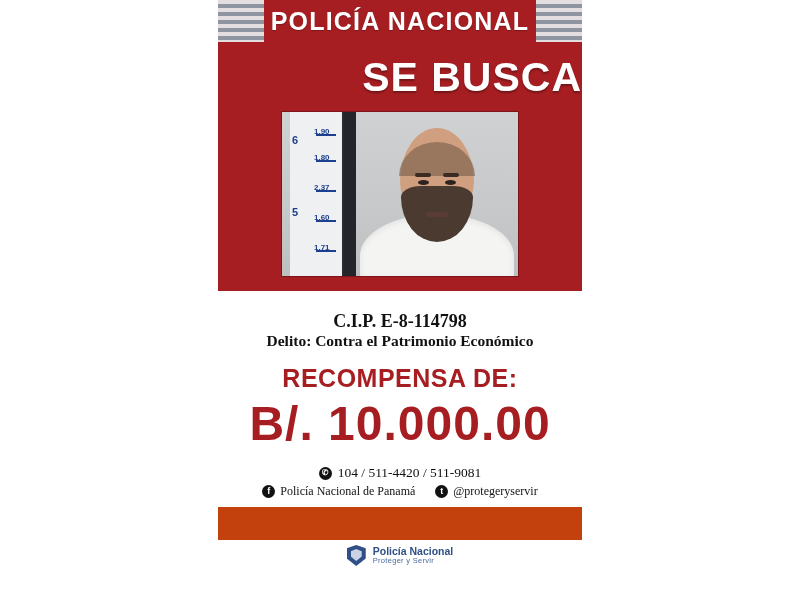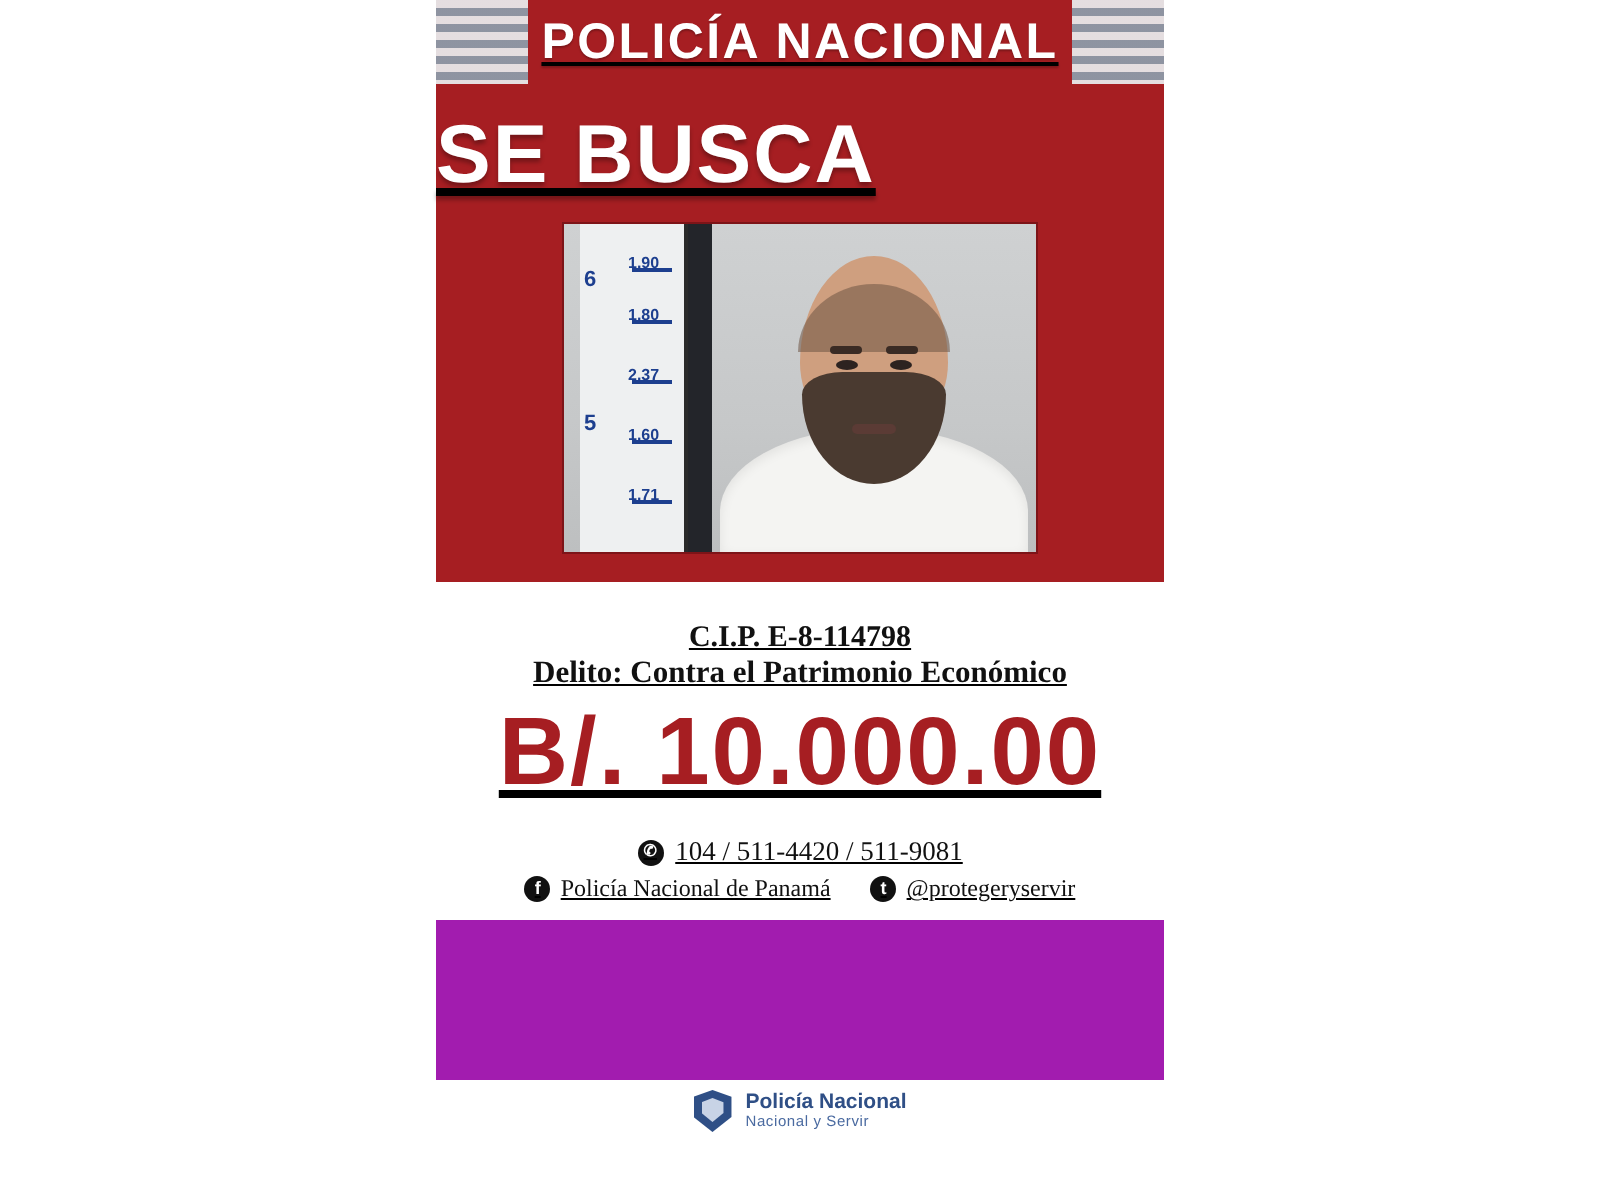--- a/index.html
+++ b/index.html
@@ -11,22 +11,21 @@
   }
   #poster {
     position: relative;
     width: 800px; height: 600px;
     background: #ffffff;
   }
   
   .sheet {
     position: absolute;
     left: 218px; top: 0; width: 364px; height: 570px;
-    background: #a21caf;
-    text-decoration: underline;
+    background: #c2410c;
   }
   
   .header-band {
     position: relative;
     height: 42px;
     background: #a61e22;
     display: flex; align-items: center; justify-content: center;
   }
   .header-band .stripes-left,
   .header-band .stripes-right {
@@ -48,28 +47,28 @@
     letter-spacing: 1.2px;
     font-family: "Liberation Sans", sans-serif;
     text-shadow: 0 1px 1px rgba(0,0,0,.25);
   }
   
   .red-body {
     background: #a61e22;
     padding: 10px 0 14px 0;
   }
   .se-busca {
-    text-align: left;
+    text-align: right;
     color: #ffffff;
     font-weight: bold;
     font-size: 41px;
     letter-spacing: 1px;
     line-height: 1.05;
     text-shadow: 0 2px 2px rgba(0,0,0,.3);
-    padding: 4px 16px 12px 0;
+    padding: 4px 0 12px 0;
   }
   .photo-wrap {
     width: 238px; height: 166px;
     margin: 0 auto;
     background: #d8d8d8;
     border: 1px solid #7d1418;
     position: relative;
     overflow: hidden;
   }
   
@@ -164,21 +163,21 @@
     font-family: "Liberation Serif", serif;
     font-weight: bold;
     font-size: 36px;
     color: #111111;
     letter-spacing: .5px;
     line-height: 1.05;
   }
   .cip {
     font-family: "Liberation Serif", serif;
     font-weight: bold;
-    font-size: 15px;
+    font-size: 18px;
     color: #111111;
     margin-top: 4px;
   }
   .delito {
     font-family: "Liberation Serif", serif;
     font-weight: bold;
     font-size: 15.5px;
     color: #111111;
   }
   .reward-label {
@@ -314,38 +313,39 @@
             <div class="beard"></div>
             <div class="mouth"></div>
           </div>
         </div>
       </div>
     </div>
 
     <div class="info">
       <div class="cip">C.I.P. E-8-114798</div>
       <div class="delito">Delito: Contra el Patrimonio Económico</div>
+      <div class="reward-label">RECOMPENSA DE:</div>
       <div class="reward-amount">B/. 10.000.00</div>
 
       <div class="contact">
         <span class="ico phone">✆</span>
         <span>104 / 511-4420 / 511-9081</span>
       </div>
 
       <div class="social">
         <span class="ico">f</span>
         <span>Policía Nacional de Panamá</span>
         <span class="gap"></span>
         <span class="ico">t</span>
         <span>@protegeryservir</span>
       </div>
     </div>
 
     <div class="footer">
       <div class="crest"></div>
       <div class="footer-text">
         <div class="footer-t1">Policía Nacional</div>
-        <div class="footer-t2">Nacional y Servir</div>
+        <div class="footer-t2">Proteger y Servir</div>
       </div>
     </div>
 
   </div>
 </div>
 
 </body></html>

